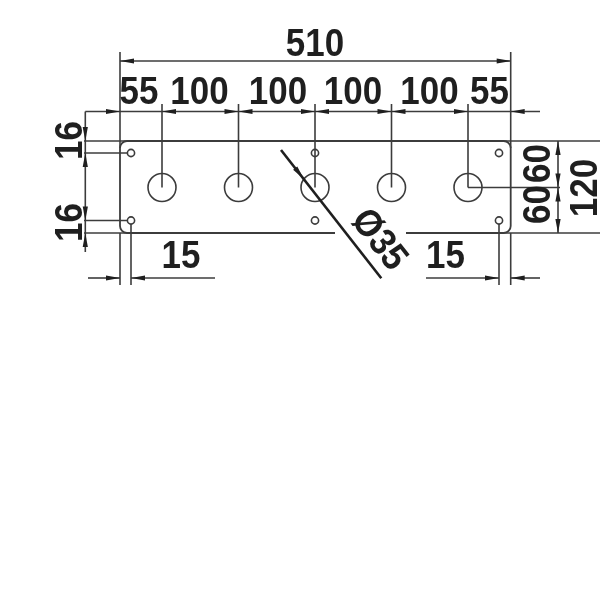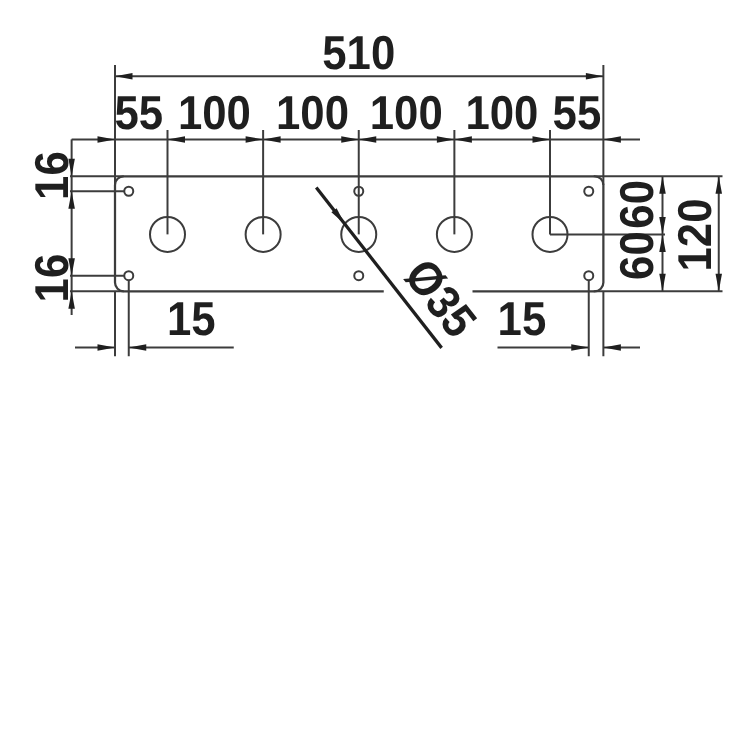--- a/index.html
+++ b/index.html
@@ -2,21 +2,21 @@
 <html style="--line: #3c3c3c; --text: #1f1f1f; --background: #ffffff;"><head>
 <meta charset="utf-8">
 <style>
   :root { --line:#3c3c3c; --text:#1f1f1f; --background:#ffffff; }
   * { box-sizing: border-box; }
   html,body { margin:0; padding:0; }
   body {
     width:600px; height:600px; background:var(--background);
     font-family:"Liberation Sans", sans-serif;
   }
-  .canvas { position:relative; width:600px; height:504px; background:var(--background); }
+  .canvas { position:relative; width:600px; height:504px; background:var(--background);padding-left:28px; }
   svg { display:block; }
   svg text {
     font-family:"Liberation Sans", sans-serif;
     font-weight:bold;
     font-size:38px;
     fill:var(--text);
     text-anchor:middle;
     dominant-baseline:central;
   }
   .ln      { stroke:var(--line); stroke-width:1.6; fill:none; }

